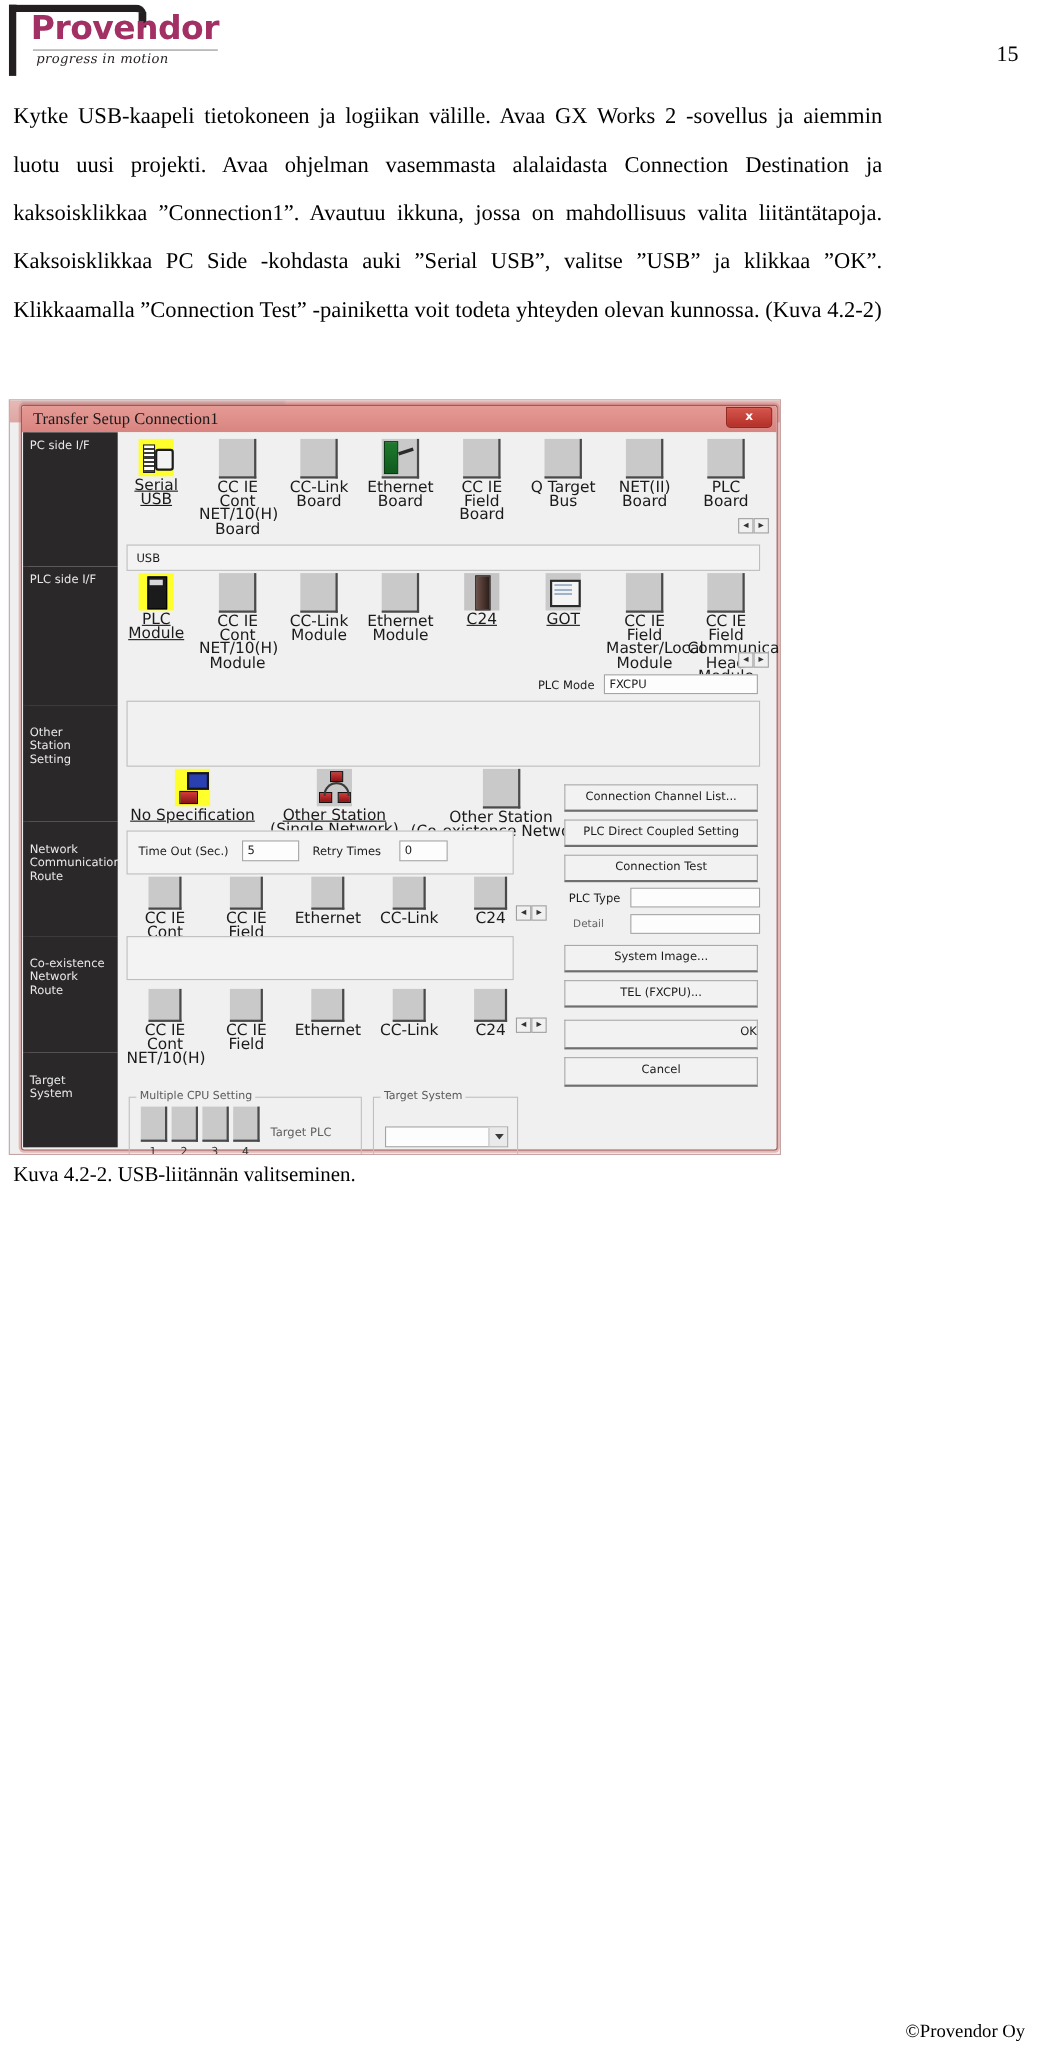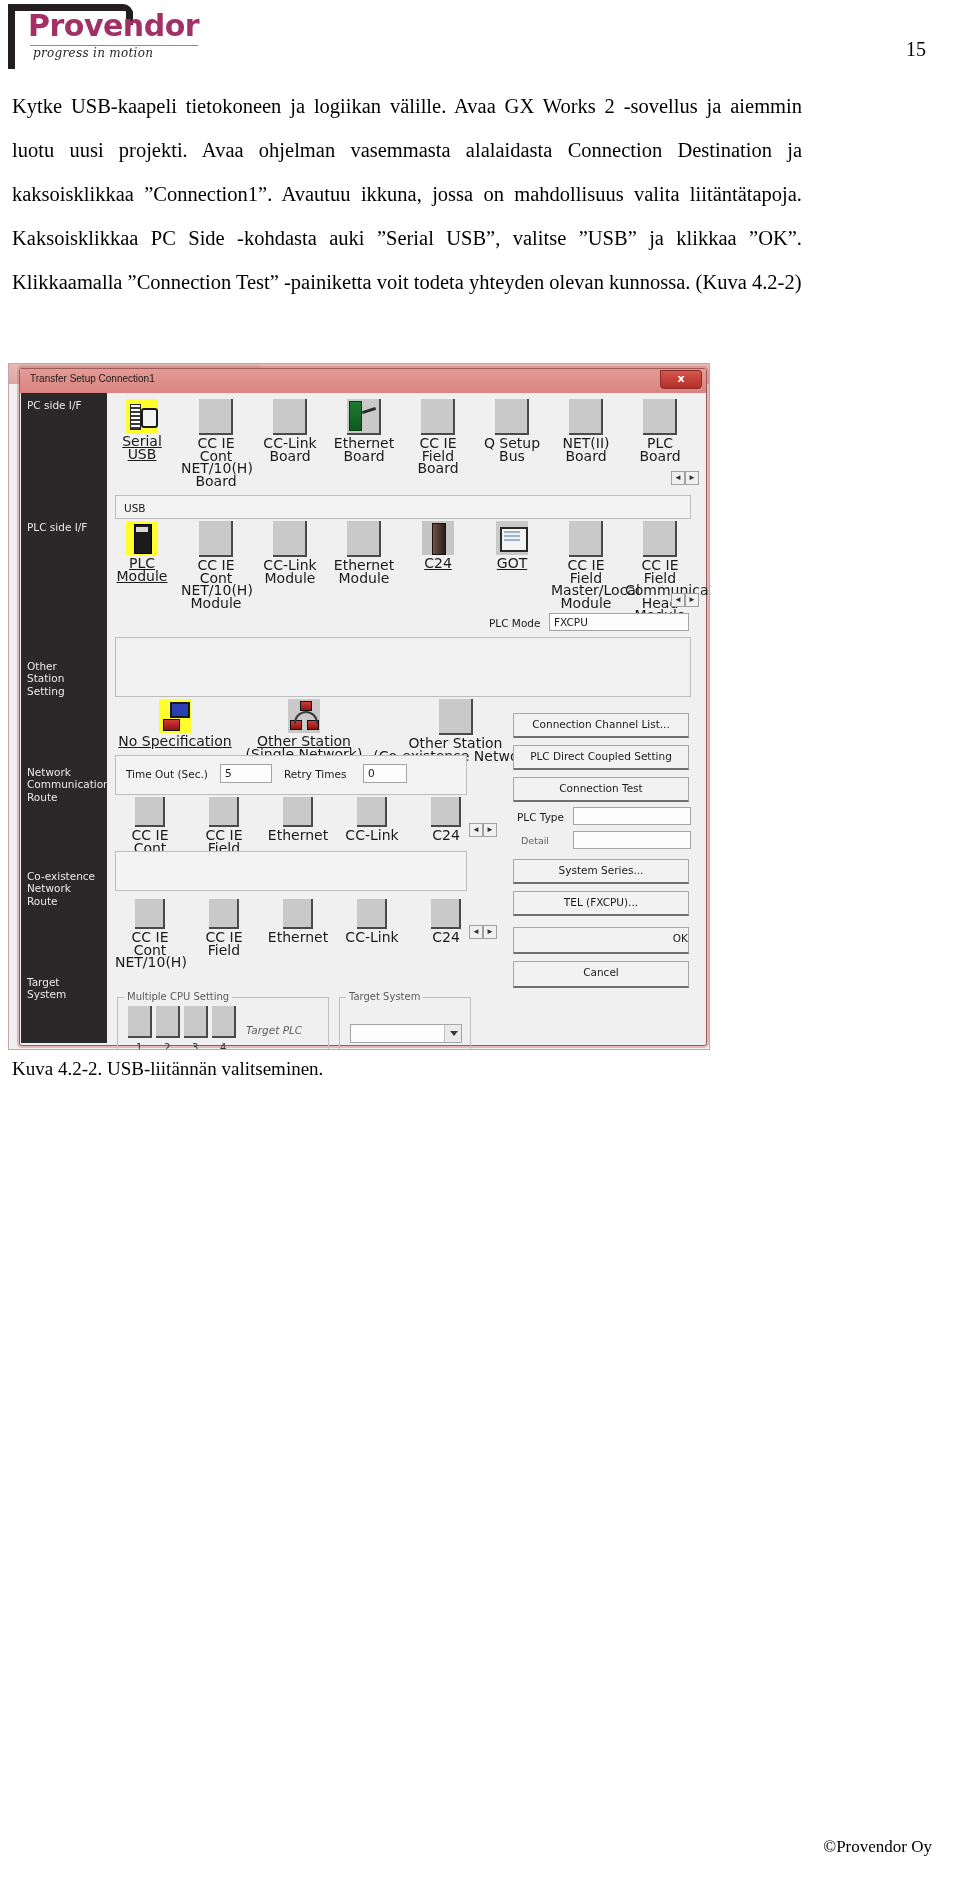--- a/index.html
+++ b/index.html
@@ -67,21 +67,21 @@
     background:#f0f0f0;border:1px solid #9b5b58;border-radius:3px;
     box-shadow:0 0 0 2px rgba(210,120,115,.45);
   }
   .dlg-title{
     position:absolute;left:0;top:0;width:100%;height:24px;
     background:linear-gradient(#e59a95,#d98480);
     border-top-left-radius:3px;border-top-right-radius:3px;
   }
   .dlg-title-text{
     position:absolute;left:10px;top:4px;
-    font-family:Liberation Sans, sans-serif;font-size:10px;color:#1b1b1b;
+    font-family:Liberation Serif, serif;font-size:15px;color:#1b1b1b;
   }
   .dlg-close{
     position:absolute;right:4px;top:1px;width:40px;height:17px;
     background:linear-gradient(#d4564d,#b42f27);
     border:1px solid #8d2a23;border-radius:0 3px 4px 4px;
     color:#fff;font-family:"DejaVu Sans",sans-serif;font-size:11px;
     text-align:center;line-height:16px;font-weight:bold;
   }
   .dlg-body{
     position:absolute;left:1px;top:24px;width:684px;height:650px;background:#f0f0f0;
@@ -274,21 +274,21 @@
           </div>
 
           <div class="icon-cell">
             <div class="icon-box"></div>
             <span class="icon-lab" style="white-space: pre-line;">CC IE Field
 Board</span>
           </div>
 
           <div class="icon-cell">
             <div class="icon-box"></div>
-            <span class="icon-lab" style="white-space: pre-line;">Q Setup
+            <span class="icon-lab" style="white-space: pre-line;">Q Target
 Bus</span>
           </div>
 
           <div class="icon-cell">
             <div class="icon-box"></div>
             <span class="icon-lab" style="white-space: pre-line;">NET(II)
 Board</span>
           </div>
 
           <div class="icon-cell">
@@ -491,41 +491,41 @@
       <div class="group" style="left:96px;top:604px;width:210px;height:62px;">
         <span class="group-title">Multiple CPU Setting</span>
         <div class="cpu-slot" style="left:10px;top:8px;"></div>
         <div class="cpu-slot" style="left:38px;top:8px;"></div>
         <div class="cpu-slot" style="left:66px;top:8px;"></div>
         <div class="cpu-slot" style="left:94px;top:8px;"></div>
         <span class="cpu-num" style="left:18px;top:44px;">1</span>
         <span class="cpu-num" style="left:46px;top:44px;">2</span>
         <span class="cpu-num" style="left:74px;top:44px;">3</span>
         <span class="cpu-num" style="left:102px;top:44px;">4</span>
-        <span class="fieldlab" style="left:128px;top:26px;color:#5e5e5e;font-style:italic;">Target PLC</span>
+        <span class="fieldlab" style="left:128px;top:26px;color:#5e5e5e;">Target PLC</span>
       </div>
 
       <div class="group" style="left:318px;top:604px;width:130px;height:62px;">
         <span class="group-title">Target System</span>
         <div class="combo" style="left:10px;top:26px;width:110px;">
           <div class="combo-btn"></div>
         </div>
       </div>
 
       <div class="btn" style="left:492px;top:320px;width:174px;height:22px;">Connection Channel List...</div>
       <div class="btn" style="left:492px;top:352px;width:174px;height:22px;">PLC Direct Coupled Setting</div>
       <div class="btn" style="left:492px;top:384px;width:174px;height:22px;">Connection Test</div>
 
       <span class="fieldlab" style="left:496px;top:418px;">PLC Type</span>
       <div class="txtfield" style="left:552px;top:414px;width:118px;height:18px;"></div>
 
       <span class="fieldlab" style="left:500px;top:442px;font-size:9.5px;color:#636363;">Detail</span>
       <div class="txtfield" style="left:552px;top:438px;width:118px;height:18px;"></div>
 
-      <div class="btn" style="left:492px;top:466px;width:174px;height:22px;">System Series...</div>
+      <div class="btn" style="left:492px;top:466px;width:174px;height:22px;">System Image...</div>
       <div class="btn" style="left:492px;top:498px;width:174px;height:22px;">TEL (FXCPU)...</div>
       <div class="btn" style="left:492px;top:534px;width:174px;height:24px;text-align:right;">OK</div>
       <div class="btn" style="left:492px;top:568px;width:174px;height:24px;">Cancel</div>
     </div>
   </div>
 </div>
 
 <div class="caption">Kuva 4.2-2. USB-liitännän valitseminen.</div>
 <div class="footer">©Provendor Oy</div>
 

